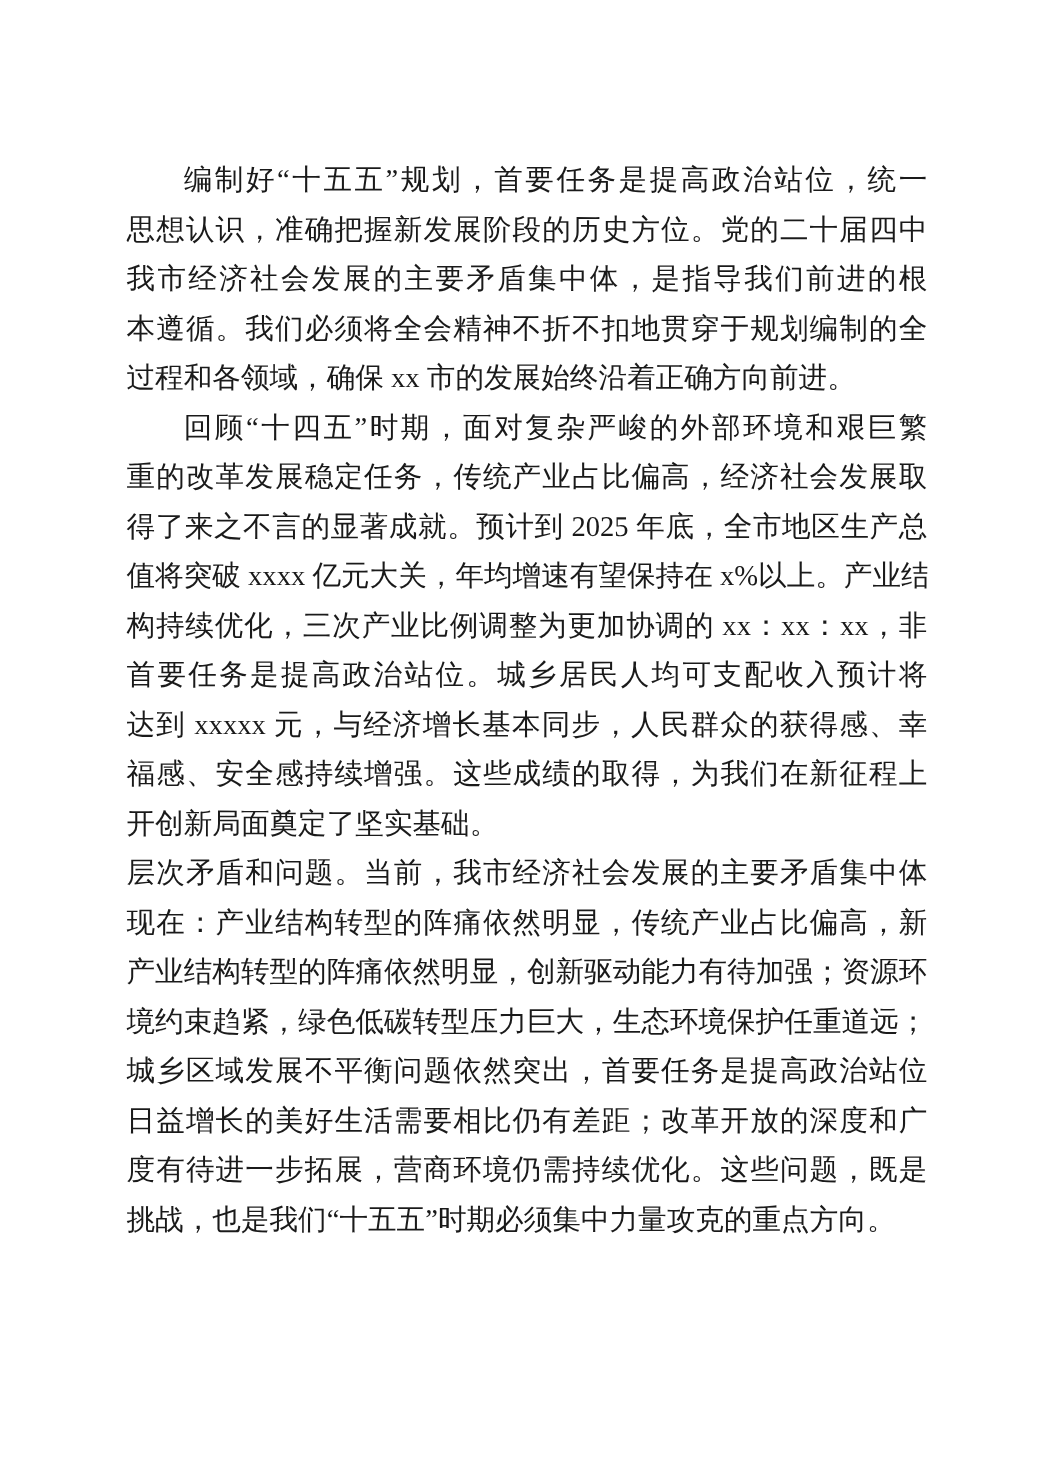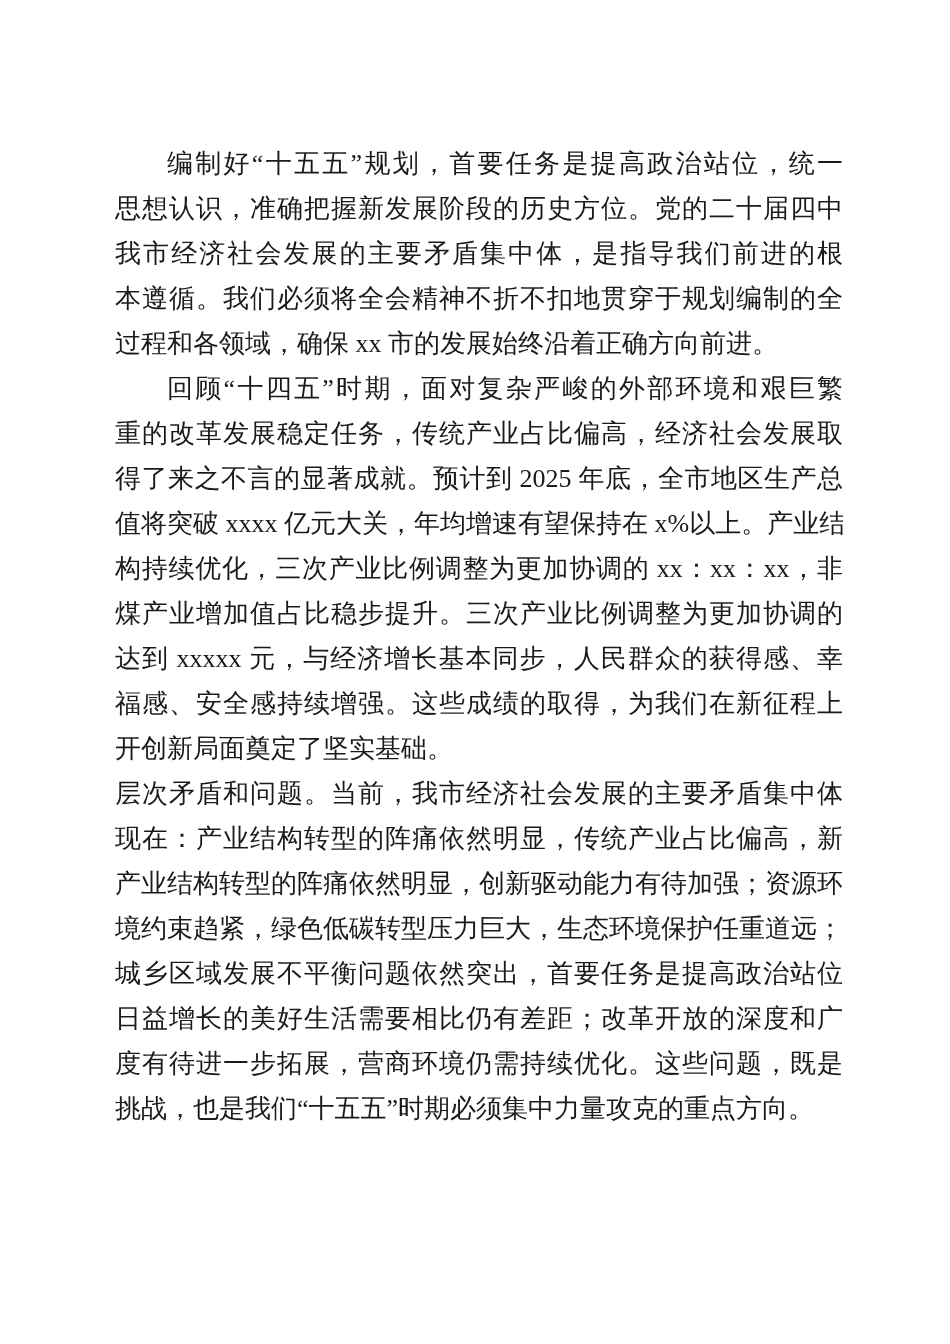--- a/index.html
+++ b/index.html
@@ -56,21 +56,21 @@
       <div class="ln">本遵循。我们必须将全会精神不折不扣地贯穿于规划编制的全</div>
       <div class="ln end">过程和各领域，确保 xx 市的发展始终沿着正确方向前进。</div>
     </div>
 
     <div class="para">
       <div class="ln ind">回顾“十四五”时期，面对复杂严峻的外部环境和艰巨繁</div>
       <div class="ln">重的改革发展稳定任务，传统产业占比偏高，经济社会发展取</div>
       <div class="ln">得了来之不言的显著成就。预计到 2025 年底，全市地区生产总</div>
       <div class="ln">值将突破 xxxx 亿元大关，年均增速有望保持在 x%以上。产业结</div>
       <div class="ln">构持续优化，三次产业比例调整为更加协调的 xx：xx：xx，非</div>
-      <div class="ln">煤产业增加值占比稳步提升。三次产业比例调整为更加协调的</div>
+      <div class="ln">首要任务是提高政治站位。城乡居民人均可支配收入预计将</div>
       <div class="ln">达到 xxxxx 元，与经济增长基本同步，人民群众的获得感、幸</div>
       <div class="ln">福感、安全感持续增强。这些成绩的取得，为我们在新征程上</div>
       <div class="ln end">开创新局面奠定了坚实基础。</div>
     </div>
 
     <div class="para">
       <div class="ln">层次矛盾和问题。当前，我市经济社会发展的主要矛盾集中体</div>
       <div class="ln">现在：产业结构转型的阵痛依然明显，传统产业占比偏高，新</div>
       <div class="ln">产业结构转型的阵痛依然明显，创新驱动能力有待加强；资源环</div>
       <div class="ln">境约束趋紧，绿色低碳转型压力巨大，生态环境保护任重道远；</div>

